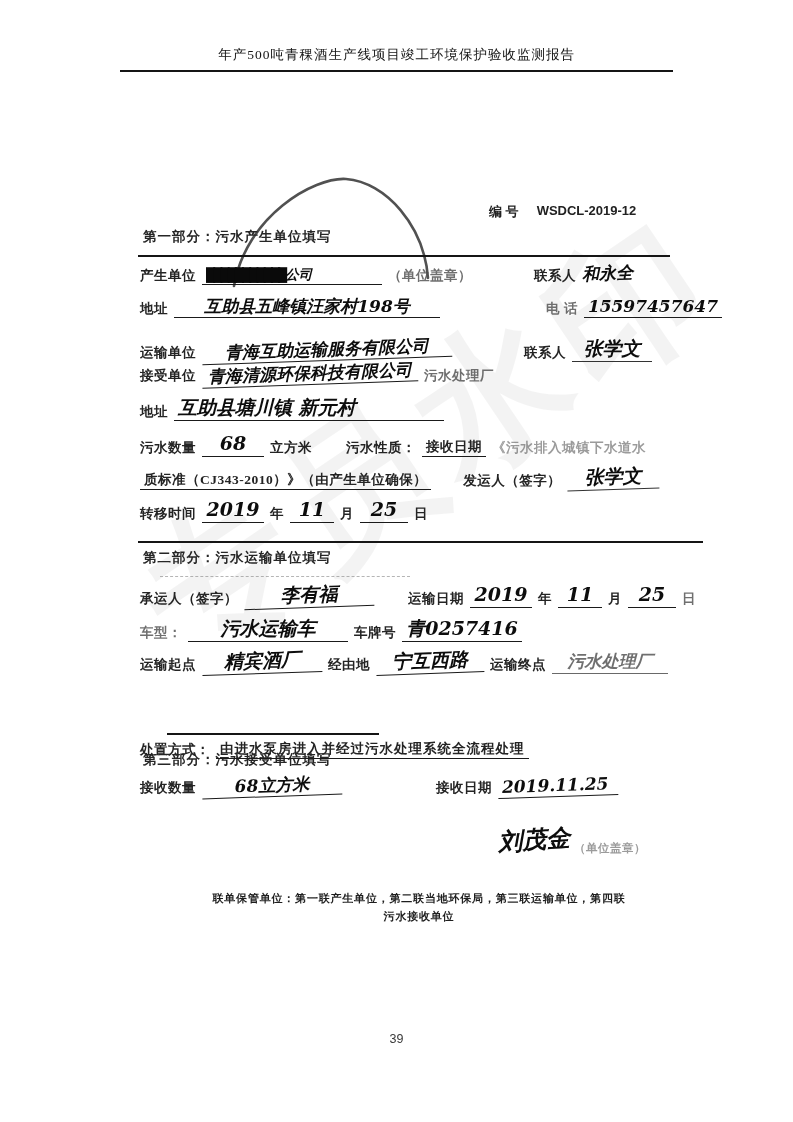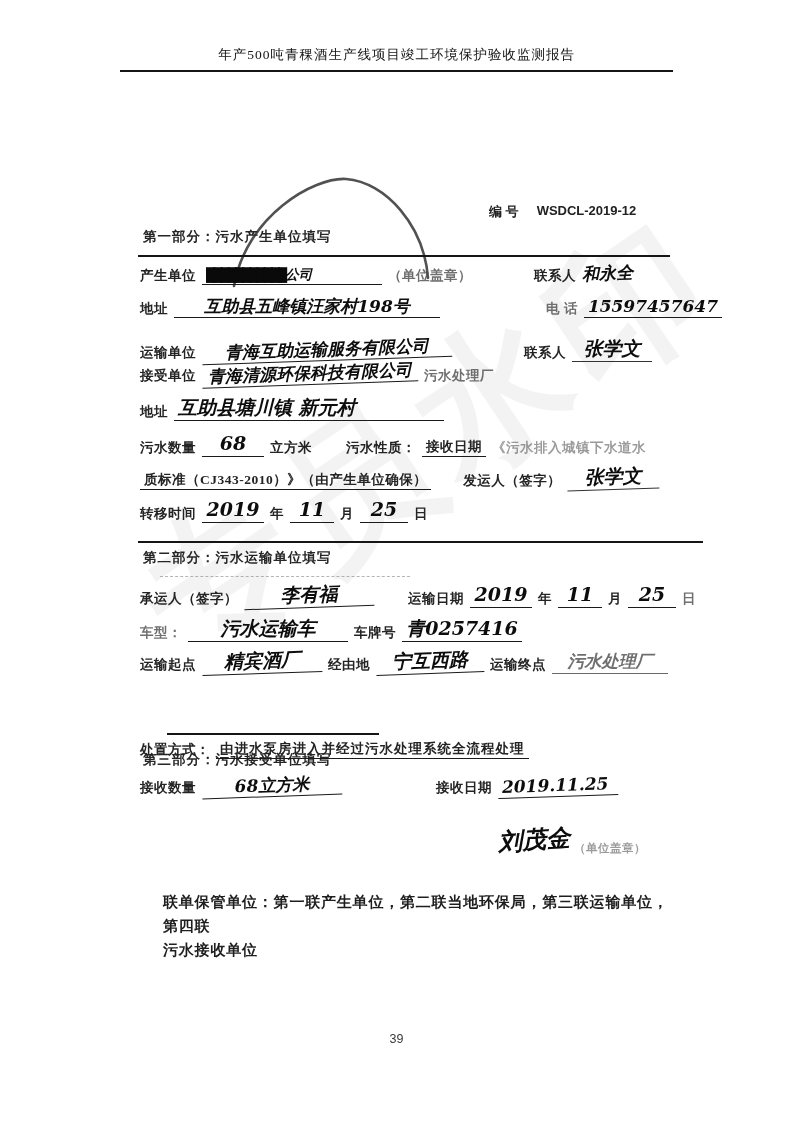--- a/index.html
+++ b/index.html
@@ -39,21 +39,21 @@
   }
   .hw-lg { font-size:17px; }
   .hw-xl { font-size:19px; }
   .tilt { transform:rotate(-2deg); }
   .faint { color:#4c4c4c; opacity:.8; }
   .vfaint { color:#5a5a5a; opacity:.6; }
   .blob { filter:blur(.5px); letter-spacing:-2px; font-size:13px; transform:rotate(-1.5deg); color:#0a0a0a; }
   .dashes { position:absolute; border-top:1.5px dashed #7a7a7a; opacity:.55; }
   .note {
     position:absolute; top:890px; left:163px; width:512px;
-    font-size:15px; font-weight:700; letter-spacing:.8px; line-height:1.6; color:#1e1e1e;
+    font-size:11px; font-weight:700; letter-spacing:.8px; line-height:1.6; color:#1e1e1e;text-align:center;
   }
   .signature-block { position:absolute; top:824px; left:498px; display:flex; align-items:flex-end; gap:4px; }
   .pagenum {
     position:absolute; top:1032px; left:0; width:100%; text-align:center;
     font-size:12.5px; color:#3a3a3a; font-family:"Liberation Sans", sans-serif;
   }
   .watermark {
     position:absolute; top:340px; left:40px; width:780px; text-align:center;
     font-size:150px; font-weight:700; letter-spacing:12px; color:#000; opacity:.045;
     transform:rotate(-34deg); pointer-events:none; white-space:nowrap;

